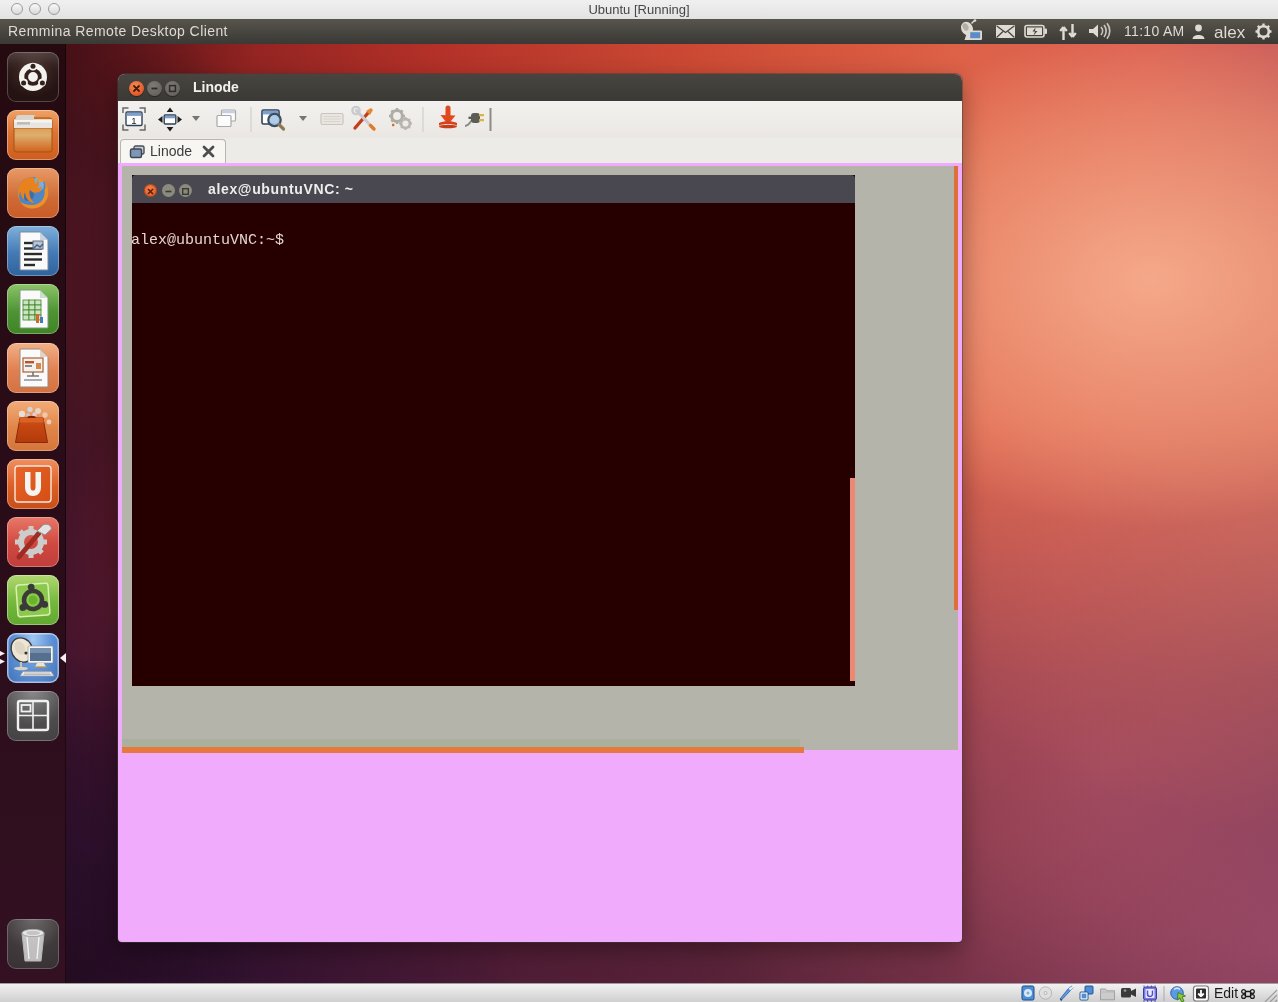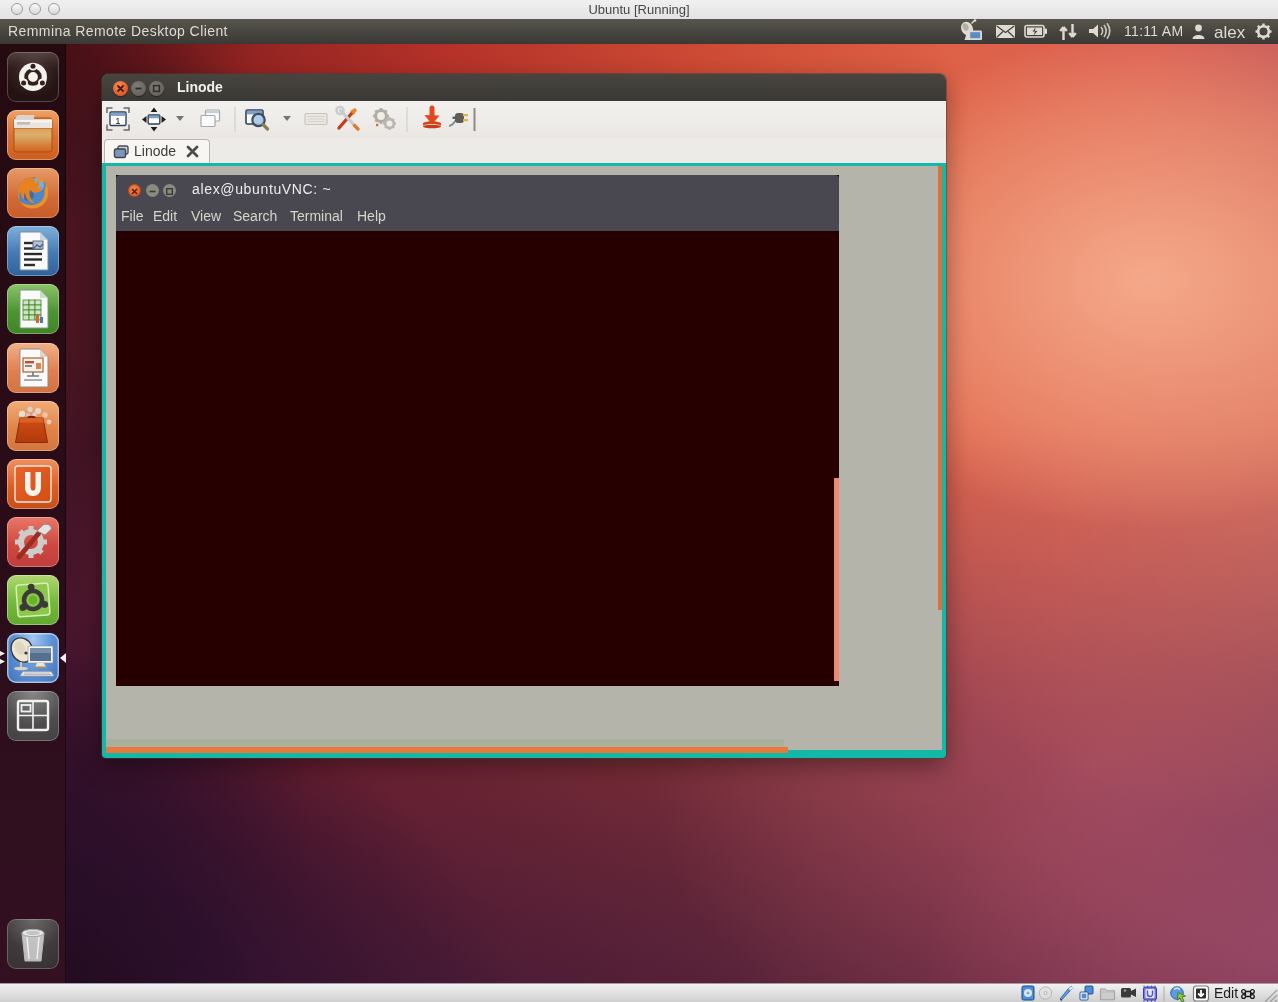--- a/index.html
+++ b/index.html
@@ -42,63 +42,63 @@
   
   #launcher { left:0; top:44px; width:66px; height:939px;
     background:linear-gradient(#250A10, #2B0D1A 60%, #331022); border-right:1px solid rgba(0,0,0,.4); }
   .tile { position:absolute; left:7px; width:52px; height:50px; border-radius:9px; }
 
   
   #vbar { left:0; top:983px; width:1278px; height:19px;
     background:linear-gradient(#F2F2F2,#CFCFCF); border-top:1px solid #9E9E9E; }
 
   
-  #remwin { left:102px; top:74px; width:844px; height:684px; border-radius:7px 7px 4px 4px;
-    background:#14b8a6; box-shadow:0 0 0 1px rgba(70,62,58,.5), 0 8px 24px rgba(0,0,0,.38); }
+  #remwin { left:118px; top:74px; width:844px; height:868px; border-radius:7px 7px 4px 4px;
+    background:#f0abfc; box-shadow:0 0 0 1px rgba(70,62,58,.5), 0 8px 24px rgba(0,0,0,.38); }
   #remtitle { position:absolute; left:0; top:0; width:844px; height:27px; border-radius:7px 7px 0 0;
     background:linear-gradient(#484540,#3B3935); }
   .wbtn { position:absolute; top:7px; width:15px; height:15px; border-radius:50%; }
   #remtitle .t { position:absolute; left:75px; top:5px; color:#F3F1EC; font-size:14px; font-weight:bold; }
   #remtool { position:absolute; left:0; top:27px; width:844px; height:37px;
     background:linear-gradient(#F3F1EF,#EAE7E3); }
   #remtabs { position:absolute; left:0; top:64px; width:844px; height:25px;
     background:#EDEBE7; }
   #remtab { position:absolute; left:2px; top:1px; width:106px; height:24px;
     background:#F7F6F3; border:1px solid #B9B5AE; border-bottom:none; border-radius:4px 4px 0 0; }
   #remview { position:absolute; left:4px; top:92px; width:836px; height:584px; background:#B5B4AA; }
   #oright { position:absolute; left:832px; top:0; width:4px; height:444px; background:#DB7038; }
   #ogreen { position:absolute; left:0; top:573px; width:678px; height:9px; background:#A9B09D; }
   #obottom { position:absolute; left:4px; top:673px; width:682px; height:6px; background:#E7793E; }
 
   
   #term { position:absolute; left:10px; top:9px; width:723px; height:511px; background:#260001; }
   #termtitle { position:absolute; left:0; top:0; width:723px; height:28px; background:#494851; border-radius:4px 4px 0 0; }
   .tbtn { position:absolute; top:9px; width:13px; height:13px; border-radius:50%; }
-  #termtitle .t { position:absolute; left:76px; top:6px; color:#EFEDEA; font-size:14px; font-weight:normal; letter-spacing:0.65px; }
+  #termtitle .t { position:absolute; left:76px; top:6px; color:#EFEDEA; font-size:14px; font-weight:bold; letter-spacing:0.65px; }
   #termmenu { position:absolute; left:0; top:28px; width:723px; height:28px; background:#494851;
     color:#D5D5CC; font-size:14px; }
   #termmenu span { position:absolute; top:5px; }
   #termbody { position:absolute; left:1px; top:56px; width:722px; height:455px; background:#260001;
     font-family:"Liberation Mono", monospace; font-size:15px; color:#E6D5D0; }
   #salmon { position:absolute; left:718px; top:303px; width:5px; height:203px; background:#ED8970; }
 </style>
 </head>
 <body>
 <div id="wall" class="abs"></div>
 
 <div id="macbar" class="abs">
   <div class="tl" style="left:11px"></div>
   <div class="tl" style="left:29px"></div>
   <div class="tl" style="left:48px"></div>
   <div class="t">Ubuntu [Running]</div>
 </div>
 
 <div id="panel" class="abs">
   <div class="appname">Remmina Remote Desktop Client</div>
-  <div class="clock">11:11 AM</div>
+  <div class="clock">11:10 AM</div>
   <div class="uname">alex</div>
   <svg width="330" height="25" viewBox="0 0 330 25" style="position:absolute;left:958px;top:0">
 
     <g fill="#DFDBD2">
       <ellipse cx="9" cy="9.5" rx="5.8" ry="7" fill="#DFDBD2" transform="rotate(-26 9 9.5)"></ellipse>
       <ellipse cx="7.6" cy="8" rx="2.8" ry="3.8" fill="#45443F" opacity="0.3" transform="rotate(-26 7.6 8)"></ellipse>
       <path d="M13.5 4.5 L16.5 1.5" stroke="#DFDBD2" stroke-width="1.5"></path>
       <circle cx="17" cy="1.5" r="1.3"></circle>
       <path d="M8.5 15 l-2 6 h7 l-1.5 -6 Z"></path>
       <rect x="10.5" y="11.5" width="13.5" height="9.5" rx="1.2" fill="#DFDBD2"></rect>
@@ -466,28 +466,23 @@
               <path d="M3.5 6.5 H9.5" stroke="#3A3A33" stroke-width="1.6"></path>
             </svg>
         </div>
         <div class="tbtn" style="left:47px; background:#8B8B7D;">
           <svg width="13" height="13" viewBox="0 0 13 13">
               <rect x="3.7" y="3.7" width="5.6" height="5.6" fill="none" stroke="#3A3A33" stroke-width="1.4"></rect>
             </svg>
         </div>
         <div class="t">alex@ubuntuVNC: ~</div>
       </div>
-      <div id="termmenu">
-        <span style="left:5px">File</span>
-          <span style="left:37px">Edit</span>
-        <span style="left:75px">View</span>
-          <span style="left:117px">Search</span>
-        <span style="left:174px">Terminal</span>
-          <span style="left:241px">Help</span>
-      </div>
+      <div id="termbody">
+          <span style="position:absolute;left:-2px;top:1px">alex@ubuntuVNC:~$</span>
+        </div>
       <div id="salmon"></div>
     </div>
     <div id="oright"></div>
     <div id="ogreen"></div>
   </div>
   <div id="obottom"></div>
 </div>
 
 <div id="vbar" class="abs">
   <svg width="260" height="19" viewBox="0 0 260 19" style="position:absolute;left:1018px;top:0">

